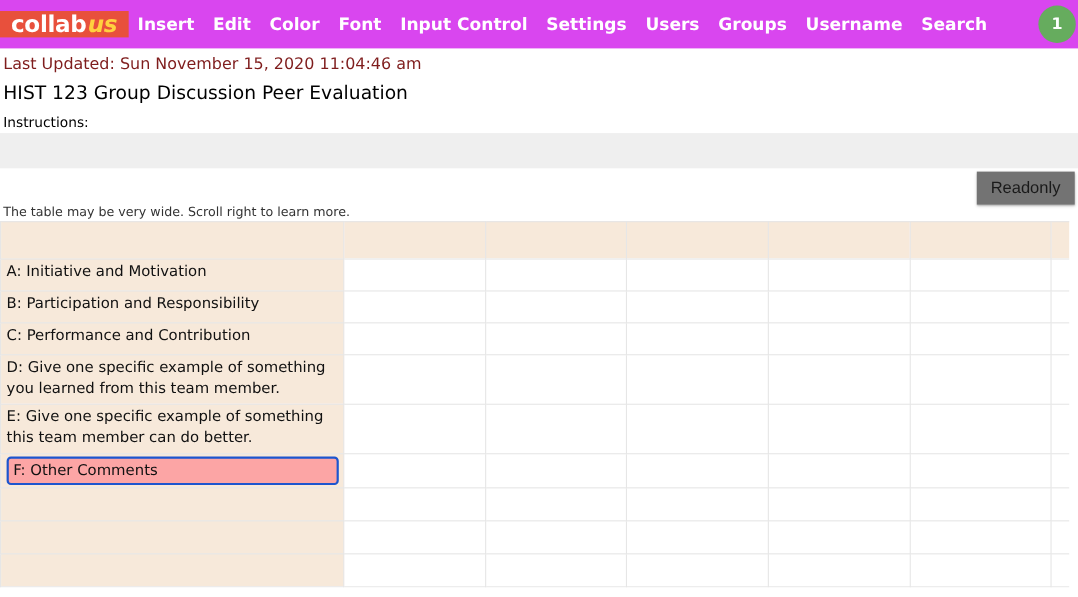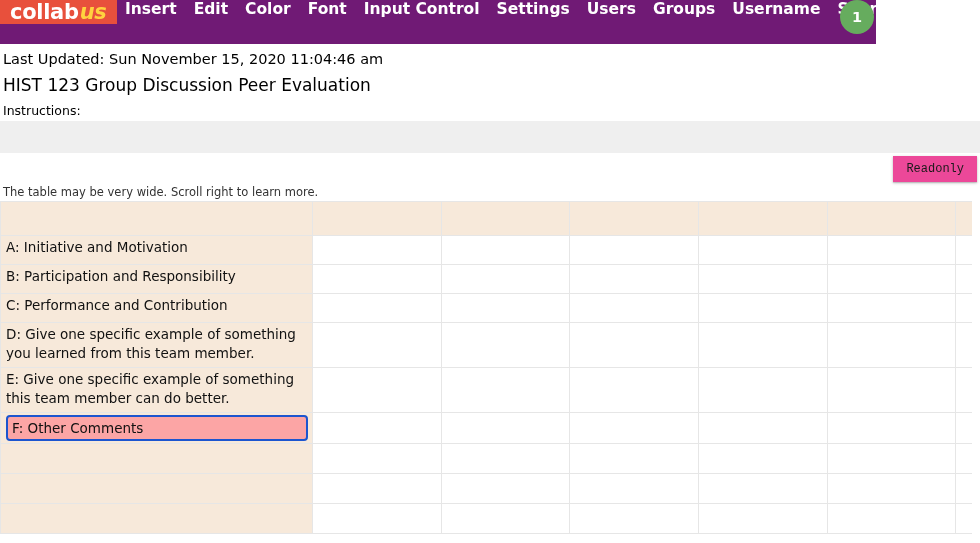--- a/index.html
+++ b/index.html
@@ -14,24 +14,24 @@
     font-family: "DejaVu Sans", "Liberation Sans", sans-serif;
     font-size: 13px;
     color: #000000;
     overflow: hidden;
     position: relative;
   }
 
   
   .menubar {
     height: 44px;
-    background: #701a75;
-    display: flex;
-    align-items: flex-start;
-    width: 876px;
+    background: #d946ef;
+    display: flex;
+    align-items: center;
+    width: 980px;
     box-sizing: border-box;
     overflow: hidden;
   }
   .logo {
     background: #e8503c;
     color: #ffffff;
     display: flex;
     align-items: center;
     justify-content: center;
     padding: 0 10px;
@@ -82,21 +82,21 @@
     justify-content: center;
     cursor: pointer;
   }
 
   
   .page {
     padding: 0;
   }
   .last-updated {
     font-size: 14.5px;
-    color: #000000;
+    color: #7f1d1d;
     padding: 5px 0 0 3px;
     line-height: 1.45;
   }
   .doc-title {
     font-size: 17px;
     color: #000;
     padding: 3px 0 2px 3px;
     line-height: 1.5;
   }
   .instructions-label {
@@ -118,25 +118,25 @@
     display: block;
   }
   .readonly-row {
     height: 30px;
     position: relative;
   }
   .readonly-btn {
     position: absolute;
     right: 3px;
     top: 3px;
-    background: #ec4899;
+    background: #737373;
     border: none;
     box-shadow: 0 1px 3px rgba(0,0,0,0.22), 0 1px 1px rgba(0,0,0,0.12);
-    font-family: Liberation Mono, monospace;
-    font-size: 12px;
+    font-family: Liberation Sans, sans-serif;
+    font-size: 15px;
     color: #1a1a1a;
     padding: 5px 13px;
     cursor: pointer;
     line-height: 1.35;
   }
   .scroll-note {
     font-size: 11.5px;
     color: #333;
     padding: 2px 0 2px 3px;
   }

